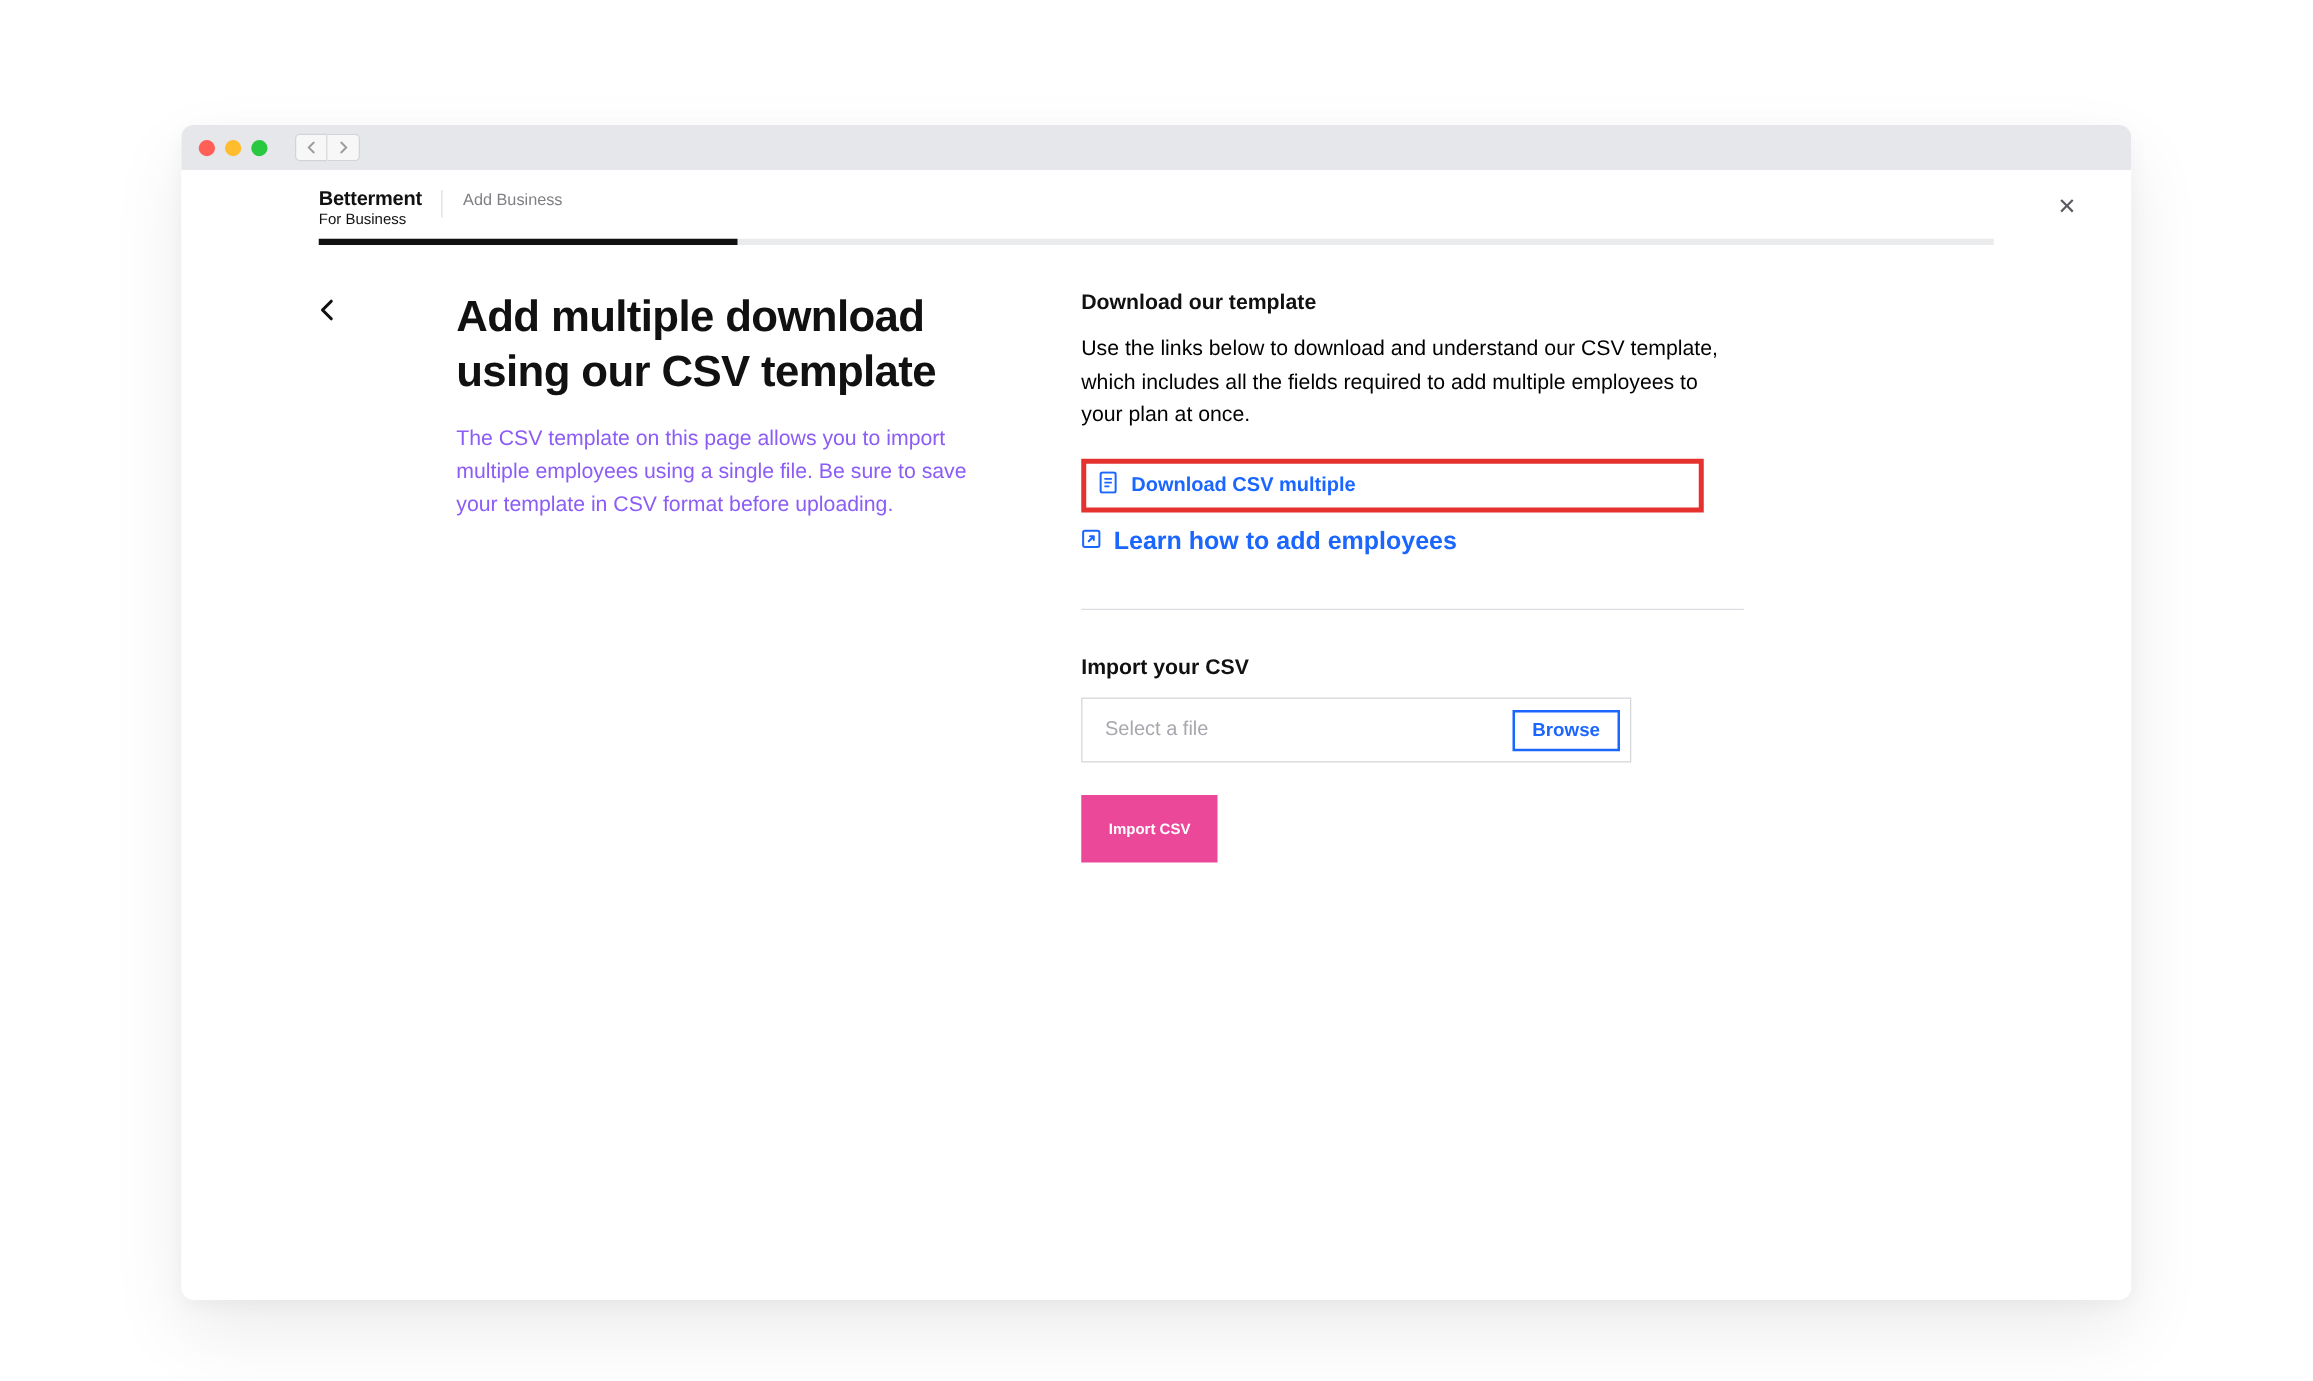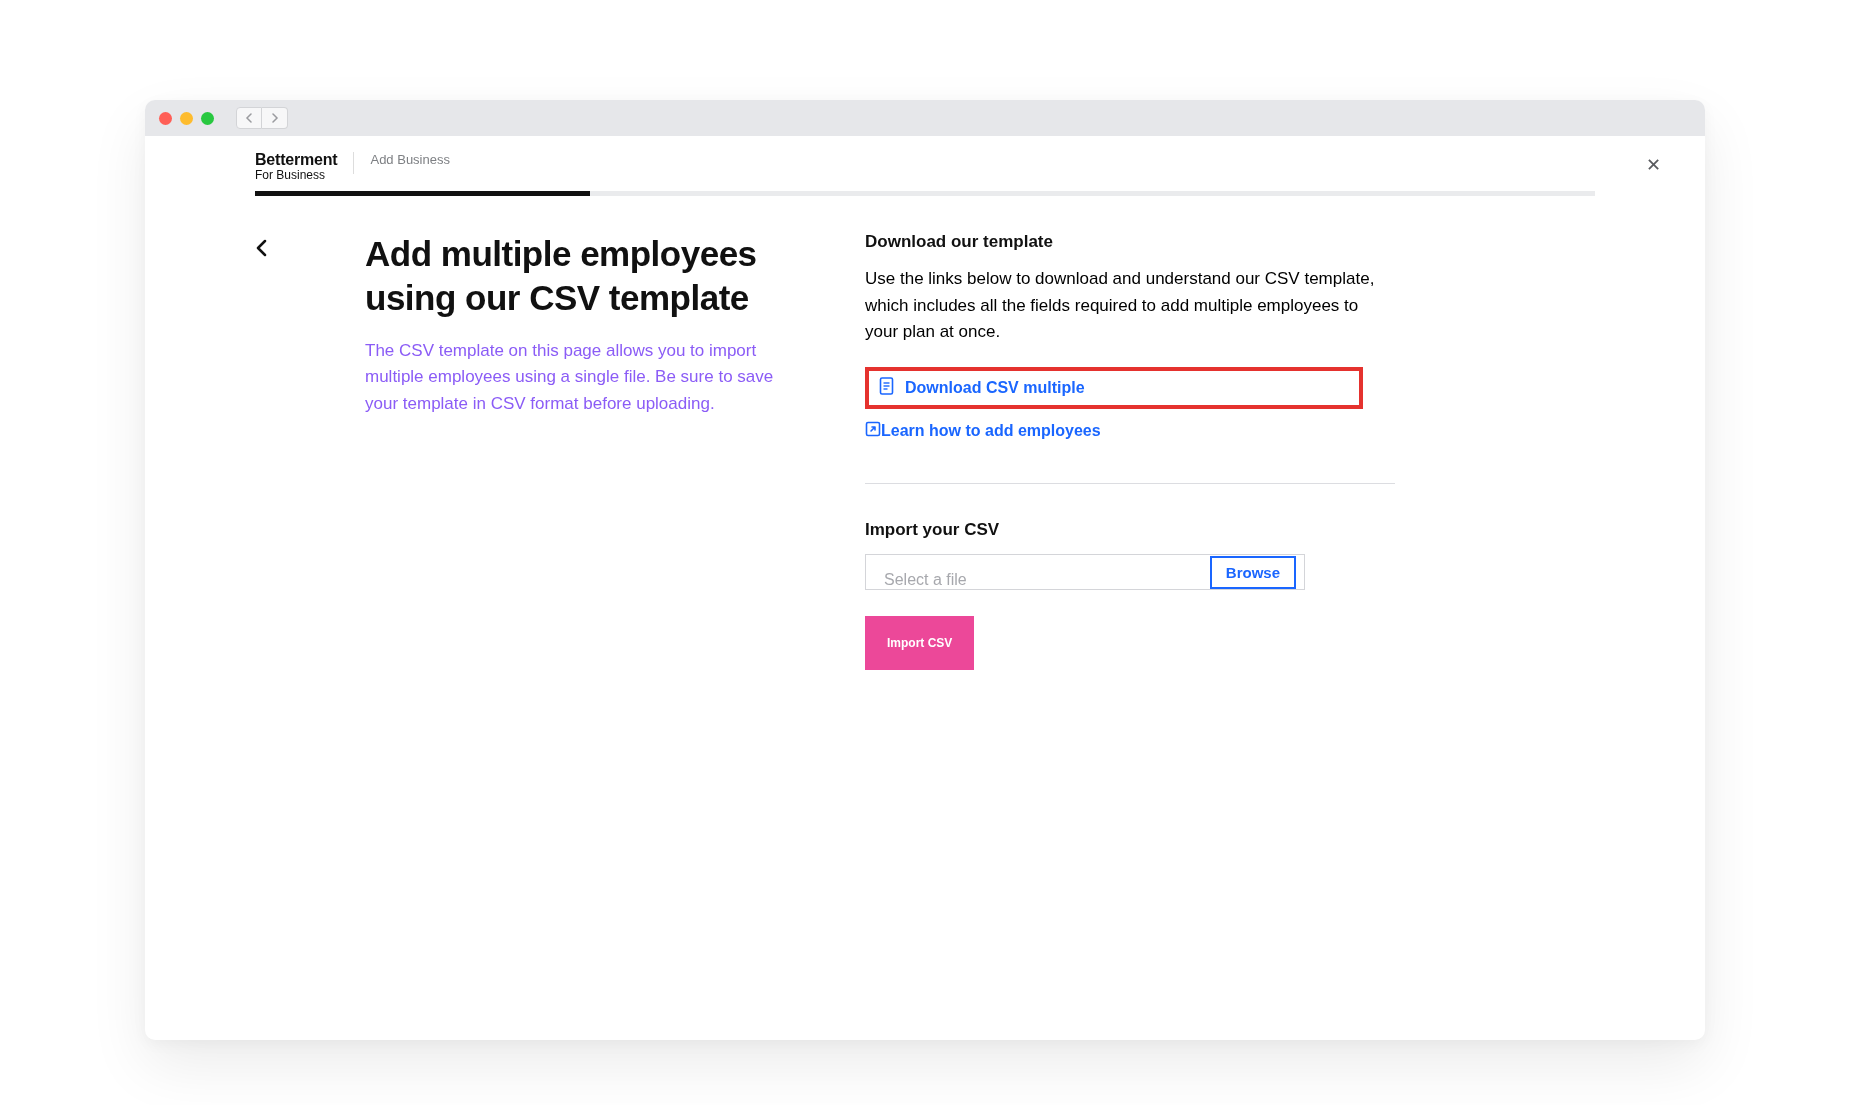--- a/index.html
+++ b/index.html
@@ -144,23 +144,24 @@
   }
   .section-p {
     font-size: 17px;
     color: #000000;
     line-height: 1.55;
     margin-bottom: 22px;
   }
   .link-row {
     display: flex;
     align-items: center;
+    gap: 10px;
     color: #1a66ff;
     font-weight: 700;
-    font-size: 16px;
+    font-size: 20px;
     cursor: pointer;
     padding: 6px 0;
   }
   .link-row svg { flex: none; }
   .highlight-box {
     border: 4px solid #e5322e;
     padding: 6px 10px;
     margin-bottom: 6px;
     display: flex;
     align-items: center;
@@ -168,23 +169,23 @@
     width: 498px;
   }
   .hr {
     border: none;
     border-top: 1px solid #dcdde1;
     margin: 36px 0 36px 0;
   }
   .file-row {
     display: flex;
     border: 1px solid #d4d5d9;
-    height: 36px;
+    height: 52px;
     width: 440px;
-    align-items: flex-end;
+    align-items: center;
     padding: 0 8px 0 18px;
     margin-bottom: 26px;
   }
   .file-placeholder {
     flex: 1;
     color: #a7a8ad;
     font-size: 16px;
   }
   .browse-btn {
     border: 2px solid #1a66ff;
@@ -245,21 +246,21 @@
   <div class="content">
     <div class="back-col">
       <span class="back-arrow">
         <svg width="14" height="20" viewBox="0 0 14 20">
             <path d="M10 3 L3 10 L10 17" stroke="#111" stroke-width="2.5" fill="none" stroke-linecap="round" stroke-linejoin="round"></path>
           </svg>
       </span>
     </div>
 
     <div class="left-col">
-      <h1 class="page-title">Add multiple employees using our CSV template</h1>
+      <h1 class="page-title">Add multiple download using our CSV template</h1>
       <p class="page-desc">The CSV template on this page allows you to import multiple employees using a single file. Be sure to save your template in CSV format before uploading.</p>
     </div>
 
     <div class="right-col">
       <div class="section-h">Download our template</div>
       <p class="section-p">Use the links below to download and understand our CSV template, which includes all the fields required to add multiple employees to your plan at once.</p>
 
       <div class="highlight-box">
         <span>
           <svg width="16" height="18" viewBox="0 0 16 18">

